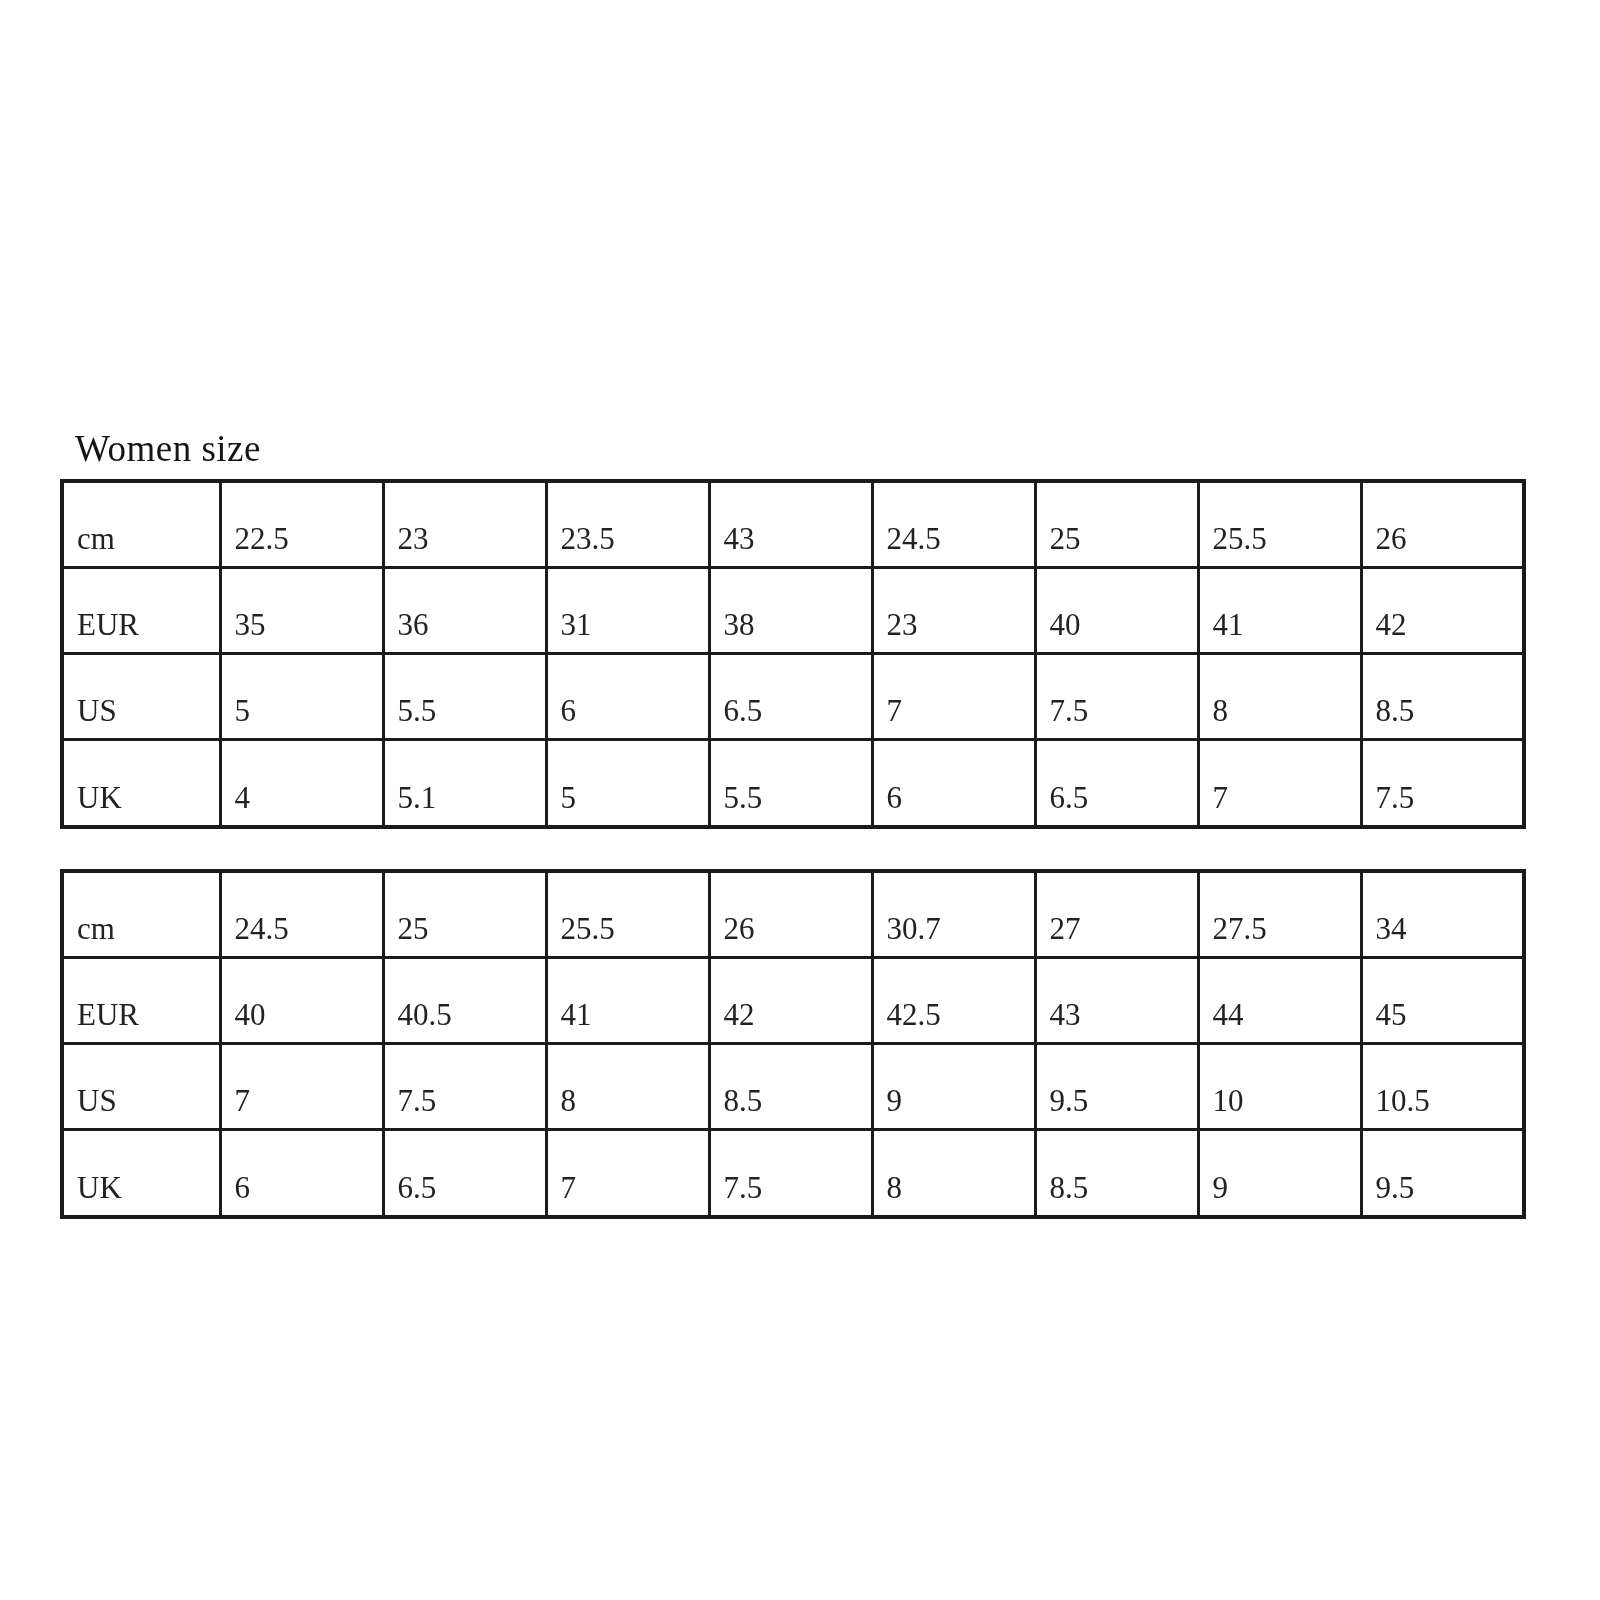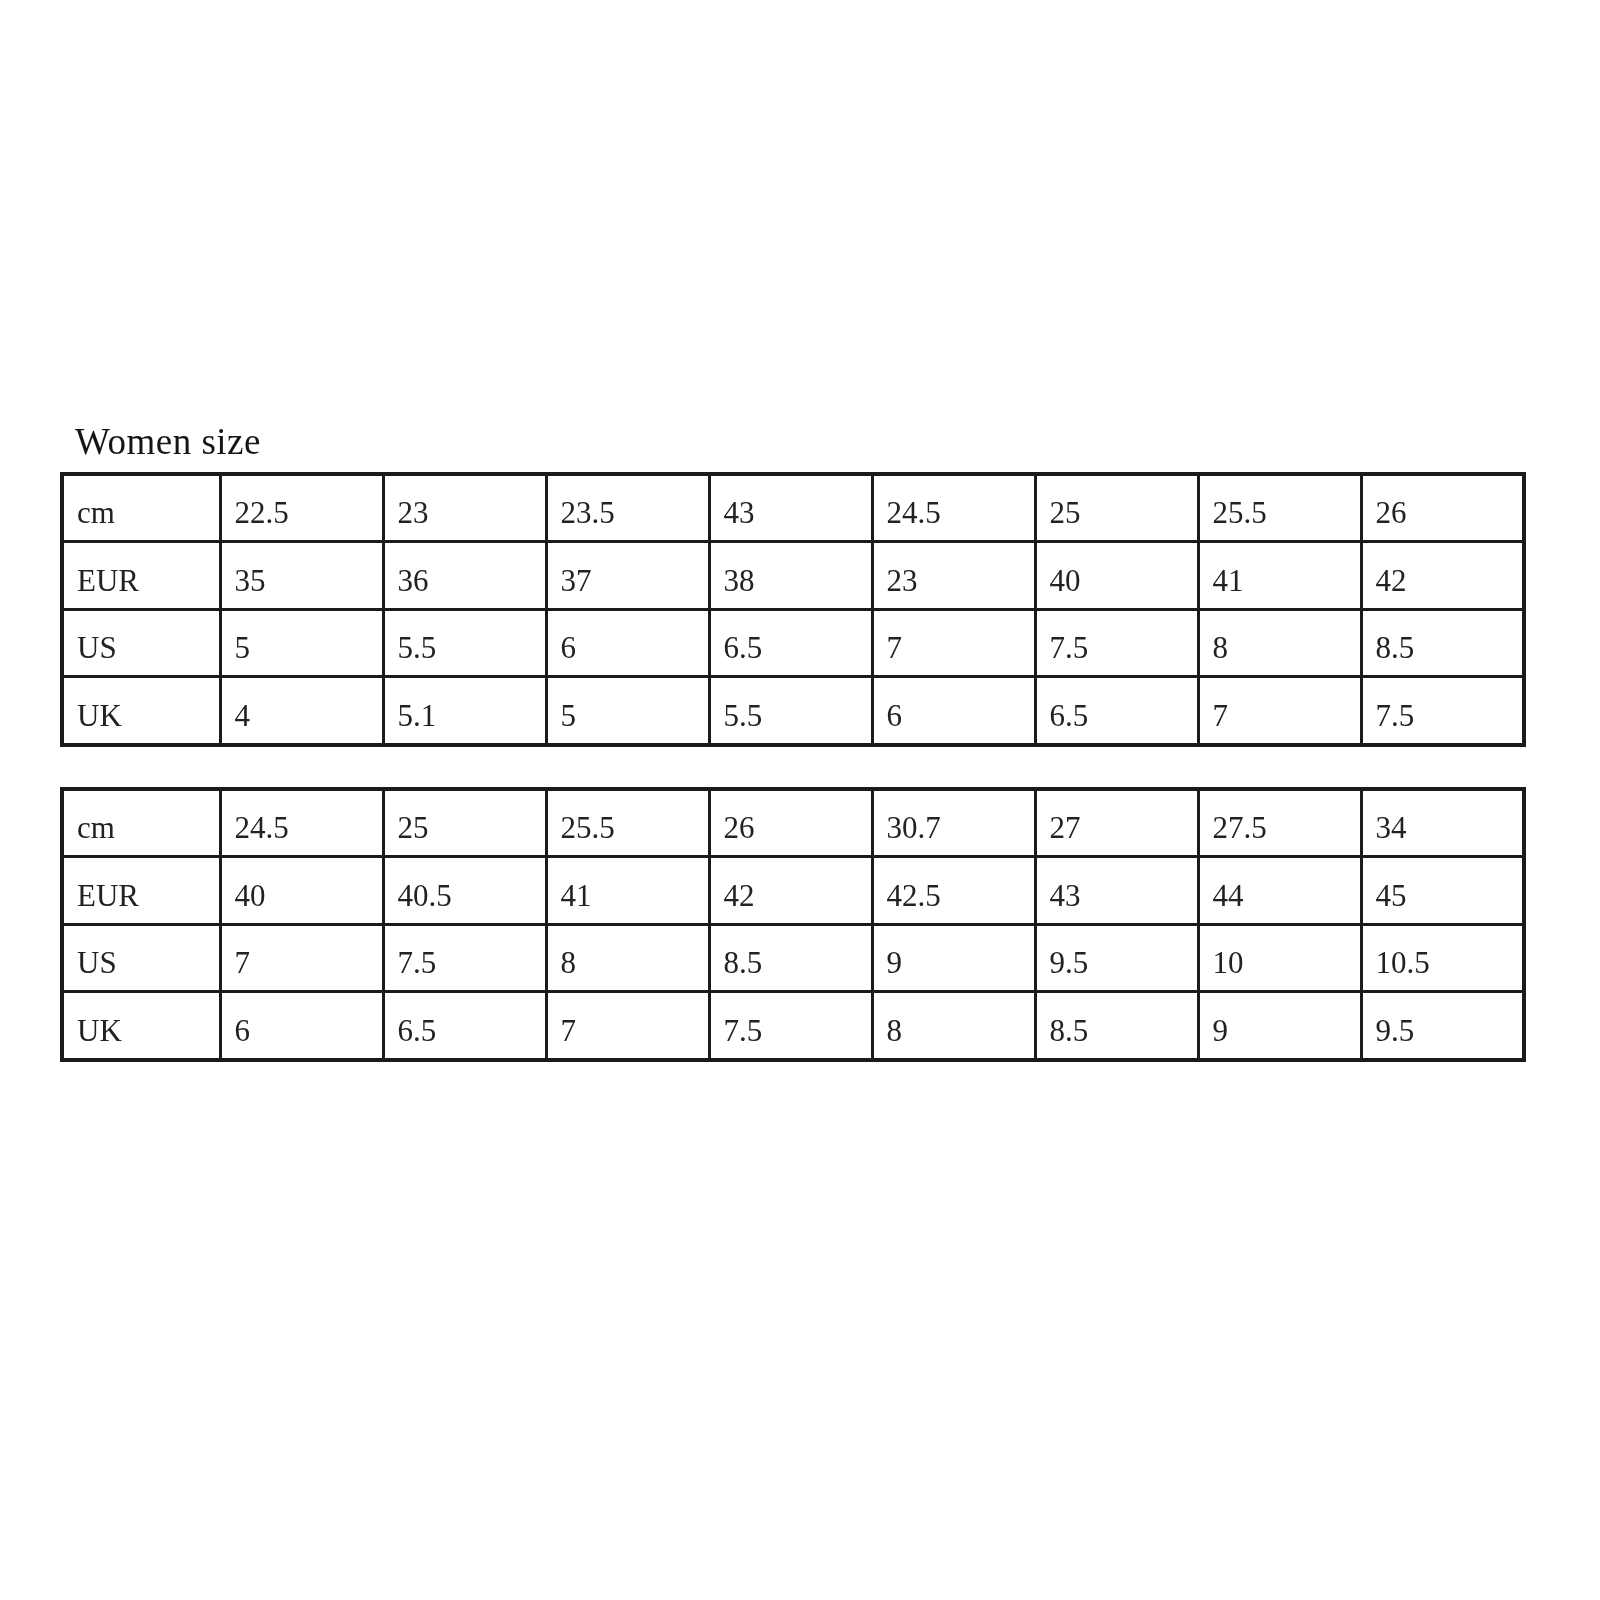--- a/index.html
+++ b/index.html
@@ -19,28 +19,28 @@
   .content {
     position: absolute;
     left: 60px;
     top: 418px;
     width: 1462px;
   }
   .table-title {
     font-size: 37px;
     line-height: 1.1;
     color: #151515;
-    margin: 4px 0 9px 15px;
+    margin: 11px 0 9px 15px;
     letter-spacing: 0.5px;
   }
   .size-table {
     border-collapse: collapse;
     table-layout: fixed;
     width: 1462px;
-    height: 275px;
+    height: 350px;
     border: 4px solid #1b1b1b;
   }
   .size-table td {
     border: 3px solid #1b1b1b;
     vertical-align: bottom;
     padding: 0 4px 9px 13px;
     font-size: 31px;
     color: #222222;
     background: #ffffff;
     overflow: hidden;
@@ -79,21 +79,21 @@
           <td>43</td>
           <td>24.5</td>
           <td>25</td>
           <td>25.5</td>
           <td>26</td>
         </tr>
         <tr>
           <td>EUR</td>
           <td>35</td>
           <td>36</td>
-          <td>37</td>
+          <td>31</td>
           <td>38</td>
           <td>23</td>
           <td>40</td>
           <td>41</td>
           <td>42</td>
         </tr>
         <tr>
           <td>US</td>
           <td>5</td>
           <td>5.5</td>

